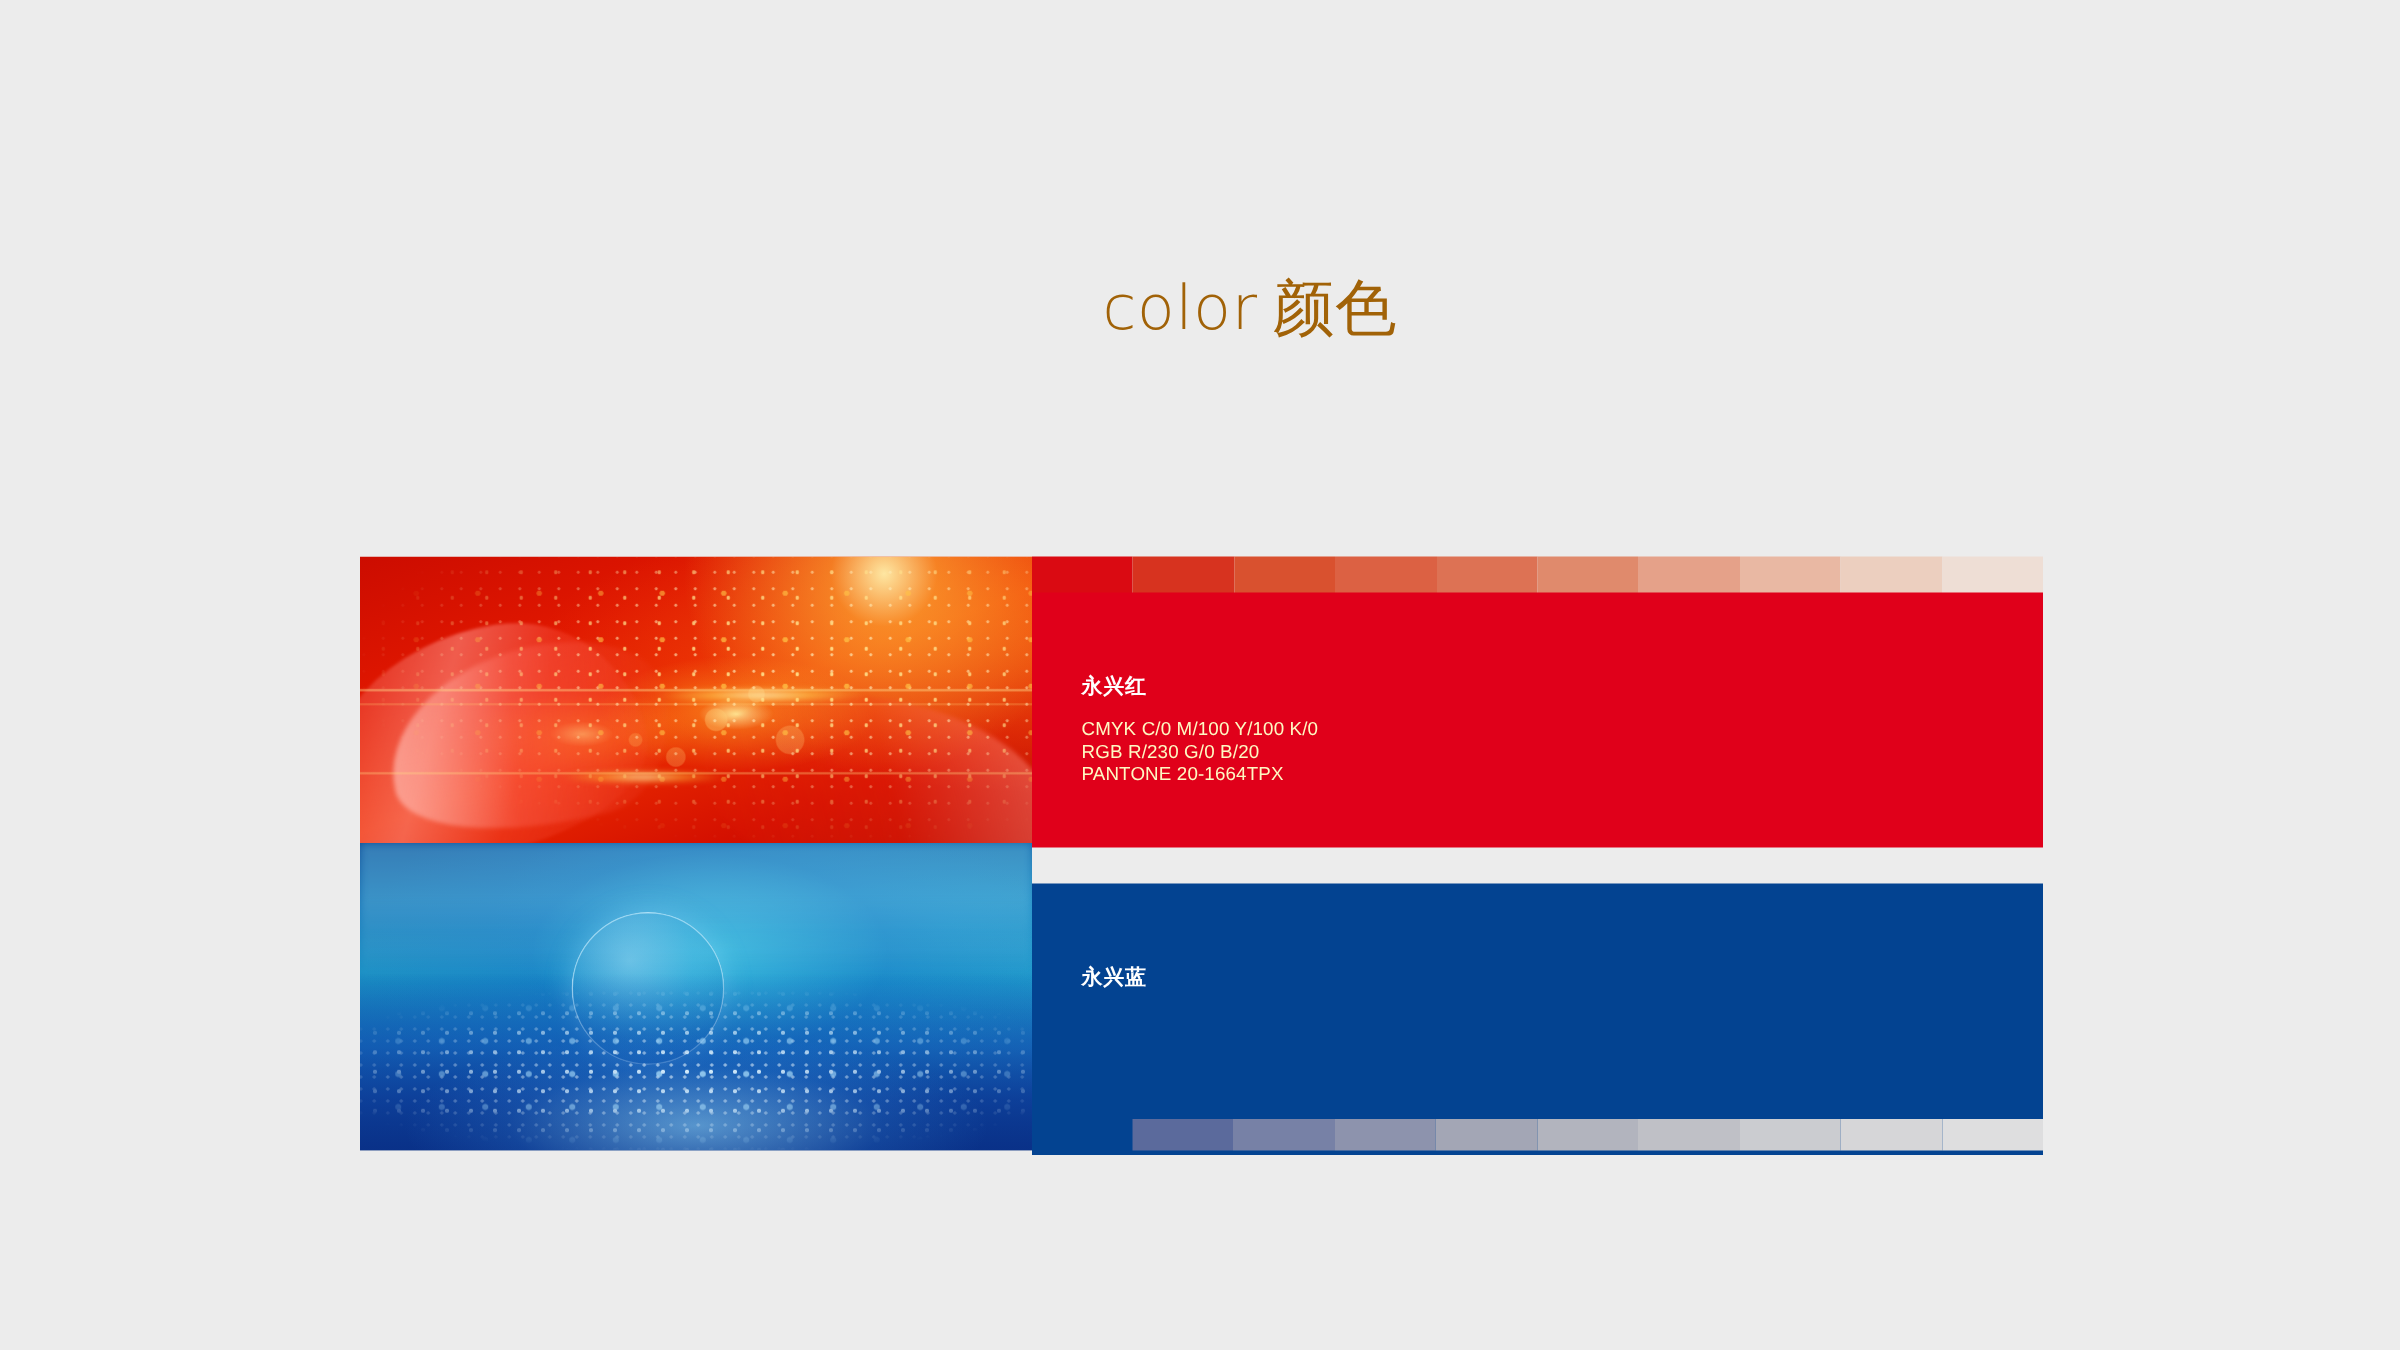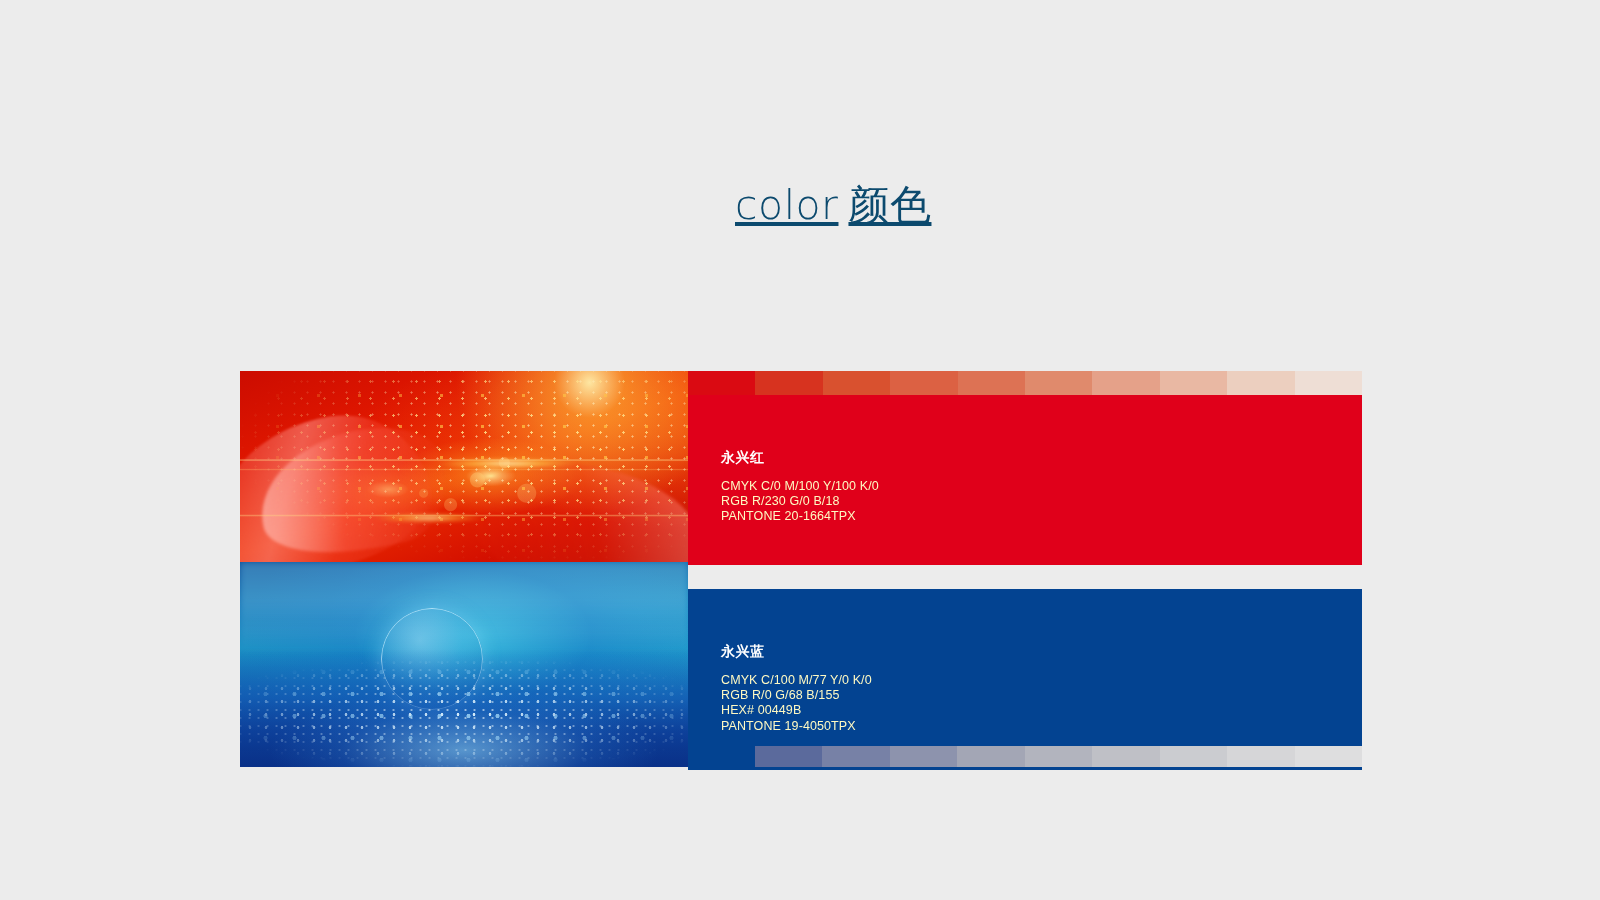--- a/index.html
+++ b/index.html
@@ -214,21 +214,21 @@
   .tint-strip.blue { left: 515px; top: 375px; width: 607px; height: 21px; }
   .tint-strip .chip { height: 100%; }
   .tint-strip.red  .chip { width: 67.4px; }
   .tint-strip.blue .chip { width: 67.45px; }
 </style>
 </head>
 <body style="background: rgb(236, 236, 236);">
 
 <div id="stage">
 
-  <div id="page-title" style="color: #0c4a6e; text-decoration: underline;">
+  <div id="page-title" style="color: #a16207;">
     <span class="latin">color</span><span class="cjk">颜色</span>
   </div>
 
   <div id="board">
 
     <div class="photo photo-red">
       <div class="bg"></div>
       <div class="silk1"></div>
       <div class="silk2"></div>
       <div class="silk3"></div>
@@ -251,46 +251,40 @@
       <div class="chip" style="background: rgb(233, 184, 163);"></div>
       <div class="chip" style="background: rgb(236, 207, 191);"></div>
       <div class="chip" style="background: rgb(238, 222, 213);"></div>
     </div>
 
     <div class="swatch-main red" style="background: rgb(224, 0, 26);">
       <div class="swatch-info">
         <div class="swatch-name">永兴红</div>
         <div class="swatch-lines">
           <div>CMYK   C/0 M/100 Y/100 K/0</div>
-          <div>RGB   R/230 G/0 B/18</div>
+          <div>RGB   R/230 G/0 B/20</div>
           <div>PANTONE 20-1664TPX</div>
         </div>
       </div>
     </div>
 
     <div class="photo photo-blue">
       <div class="bg"></div>
       <div class="haze"></div>
       <div class="globe">
         <div class="mesh"></div>
         <div class="rim"></div>
       </div>
       <div class="wave"></div>
       <div class="foam"></div>
     </div>
 
     <div class="swatch-main blue" style="background: rgb(3, 67, 145);">
       <div class="swatch-info">
         <div class="swatch-name">永兴蓝</div>
-        <div class="swatch-lines">
-          <div>CMYK   C/100 M/77 Y/0 K/0</div>
-          <div>RGB   R/0 G/68 B/155</div>
-          <div>HEX#   00449B</div>
-          <div>PANTONE 19-4050TPX</div>
-        </div>
       </div>
     </div>
 
     <div class="tint-strip blue">
       <div class="chip" style="background: rgb(91, 106, 156);"></div>
       <div class="chip" style="background: rgb(119, 129, 166);"></div>
       <div class="chip" style="background: rgb(141, 147, 173);"></div>
       <div class="chip" style="background: rgb(163, 166, 181);"></div>
       <div class="chip" style="background: rgb(178, 180, 190);"></div>
       <div class="chip" style="background: rgb(191, 192, 198);"></div>

